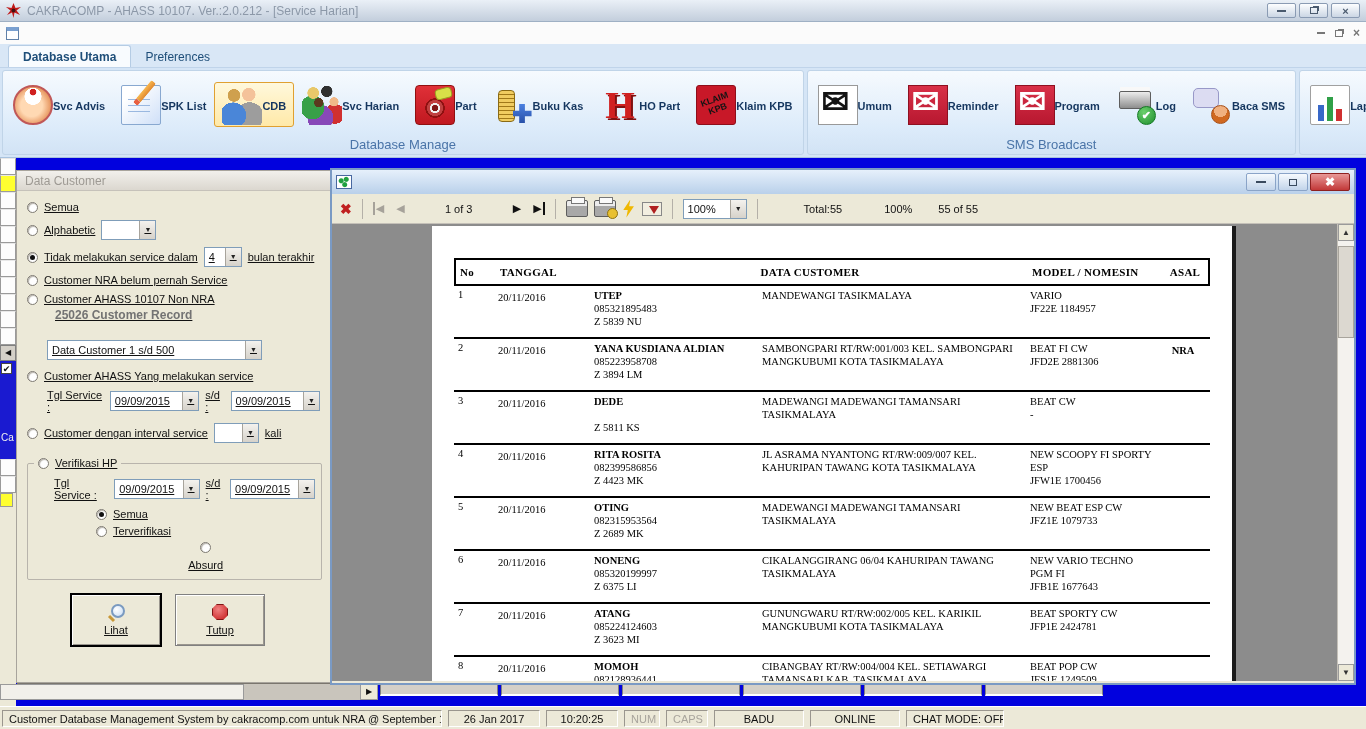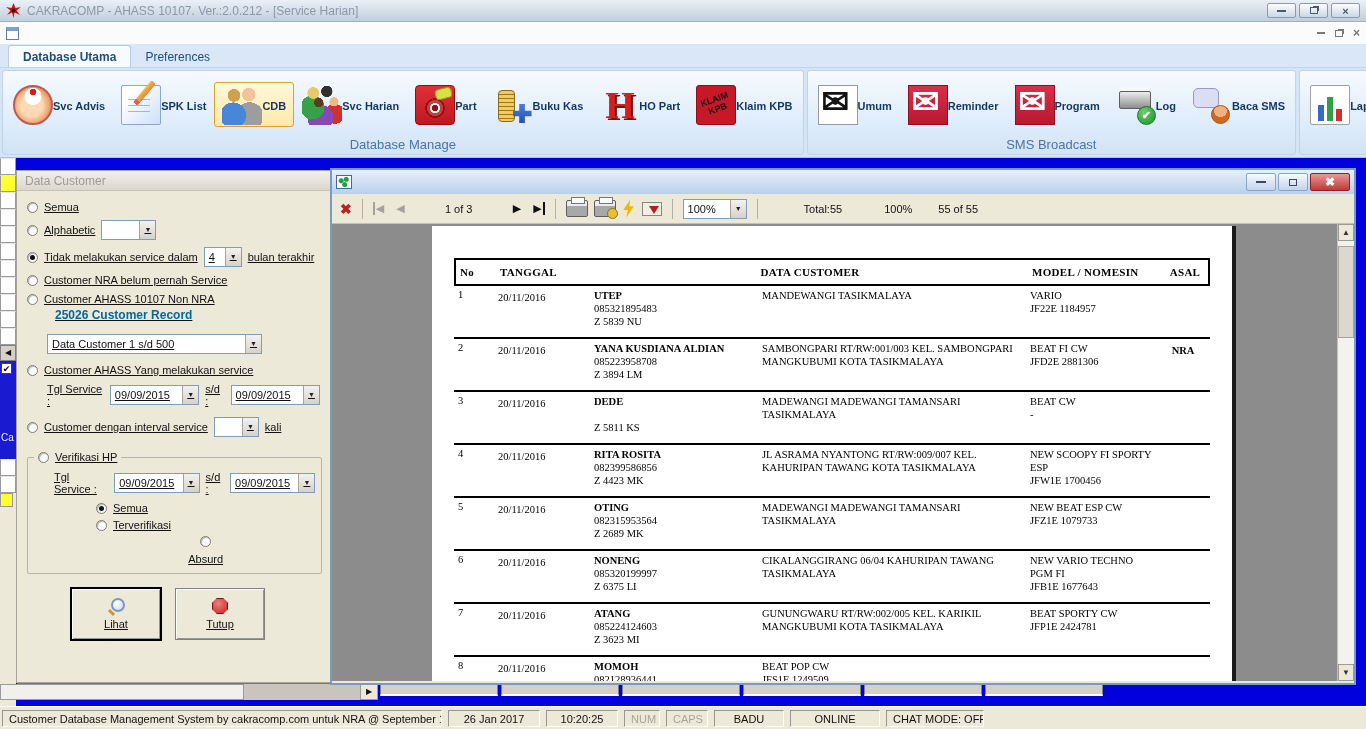--- a/index.html
+++ b/index.html
@@ -113,21 +113,21 @@
   .dialog { position:absolute; left:16px; top:12px; width:315px; height:513px; background:#ECE9D8; border:1px solid #A8A49C; box-shadow:1px 1px 0 #7A766E; }
   .dlg-title { height:20px; background:linear-gradient(#F2F0EC,#DBD7CF); border-bottom:1px solid #C6C2BA; color:#9E9A94; font-size:12px; padding:3px 8px; }
   .dlg-body { padding:10px 10px 0 10px;text-decoration:underline; }
   .row { display:flex; align-items:center; gap:6px; margin-bottom:7px; }
   .radio { width:11px; height:11px; min-width:11px; border-radius:50%; background:#fff; border:1px solid #7E7A72; box-shadow:inset 1px 1px 1px #B8B4AC; position:relative; }
   .radio.checked::after { content:""; position:absolute; left:2px; top:2px; width:5px; height:5px; border-radius:50%; background:#111; }
   .combo { display:inline-flex; height:20px; border:1px solid #7F9DB9; background:#fff; align-items:stretch; }
   .combo .cval { flex:1; padding:3px 4px 0; font-size:11px; overflow:hidden; white-space:nowrap; }
   .combo .cbtn { width:16px; background:linear-gradient(#F4F2EE,#D6D2CA); border-left:1px solid #A8A49C; font-size:7px; text-align:center; line-height:18px; color:#222; }
   .w55{width:55px} .w38{width:38px} .w215{width:215px} .w78{width:96px} .w45{width:45px}
-  .rec-count { color:#0369a1; font-weight:bold; font-size:12px; margin:0 0 12px 28px; }
+  .rec-count { color:#737373; font-weight:bold; font-size:12px; margin:0 0 18px 28px; }
   .indent20 { margin-left:20px; }
   .fieldset-vhp { border:1px solid #B8B4AC; border-radius:2px; margin:14px 0 10px 0; padding:4px 6px 8px; }
   .fieldset-vhp legend { display:flex; align-items:center; gap:6px; padding:0 4px; font-size:11px; }
   .vradios { margin-left:62px; }
   .vradios .row { margin-bottom:5px; }
   .btnrow { display:flex; gap:14px; margin:14px 0 0 44px; }
   .dbtn { width:90px; height:52px; background:#ECE9D8; border:1px solid #808080; box-shadow:inset 1px 1px 0 #fff, inset -1px -1px 0 #9A968E; display:flex; flex-direction:column; align-items:center; justify-content:center; gap:4px; font-size:11px; }
   .dbtn.default { outline:1px solid #000; border:1px solid #000; }
   .magnifier-glyph { width:16px; height:16px; position:relative; }
   .magnifier-glyph::before { content:""; position:absolute; left:3px; top:0; width:10px; height:10px; border-radius:50%; border:2px solid #7A9AC0; background:radial-gradient(circle at 35% 35%, #fff, #C8DCF4); }
@@ -189,21 +189,21 @@
   
   .statusbar { position:absolute; bottom:0; left:0; width:1366px; height:23px; background:#ECE9D8; border-top:1px solid #fff; display:flex; align-items:center; padding:2px 2px; gap:6px; }
   .sp { height:17px; border:1px solid; border-color:#9A968E #FFF #FFF #9A968E; padding:2px 6px; font-size:11px; white-space:nowrap; overflow:hidden; }
   .sp.center { text-align:center; }
   .sp.gray { color:#A8A49C; }
   .sp-msg { width:440px; }
   .sp-date { width:92px; }
   .sp-time { width:72px; }
   .sp-num { width:36px; }
   .sp-caps { width:42px; }
-  .sp-user { width:70px; }
+  .sp-user { width:90px; }
   .sp-online { width:90px; }
   .sp-chat { width:98px; }
 </style>
 </head>
 <body>
 
 <div class="titlebar">
   <svg width="15" height="15" viewBox="0 0 15 15">
     <polygon points="7.5,0 9.5,5 15,4 10.5,7.5 14,12 8.5,9.5 7.5,15 6,9.5 1,12 4.5,7.5 0,4 5.5,5" fill="#C01818"></polygon>
     <circle cx="7.5" cy="7.5" r="2" fill="#401010"></circle>
@@ -631,20 +631,21 @@
                 </div>
                 <div class="c-asal"></div>
               </div>
               <div class="trow">
                 <div class="c-no">8</div>
                 <div class="c-tgl">20/11/2016</div>
                 <div class="c-name">
                   <div class="nm">MOMOH</div>
                   <div class="ph">082128936441</div>
                 </div>
+                <div class="c-addr">CIBANGBAY RT/RW:004/004 KEL. SETIAWARGI TAMANSARI KAB. TASIKMALAYA</div>
                 <div class="c-model">
                   <div class="md">BEAT POP CW</div>
                   <div class="en">JFS1E 1249509</div>
                 </div>
                 <div class="c-asal"></div>
               </div>
             </div>
         </div>
       </div>
       <div class="vscroll">

